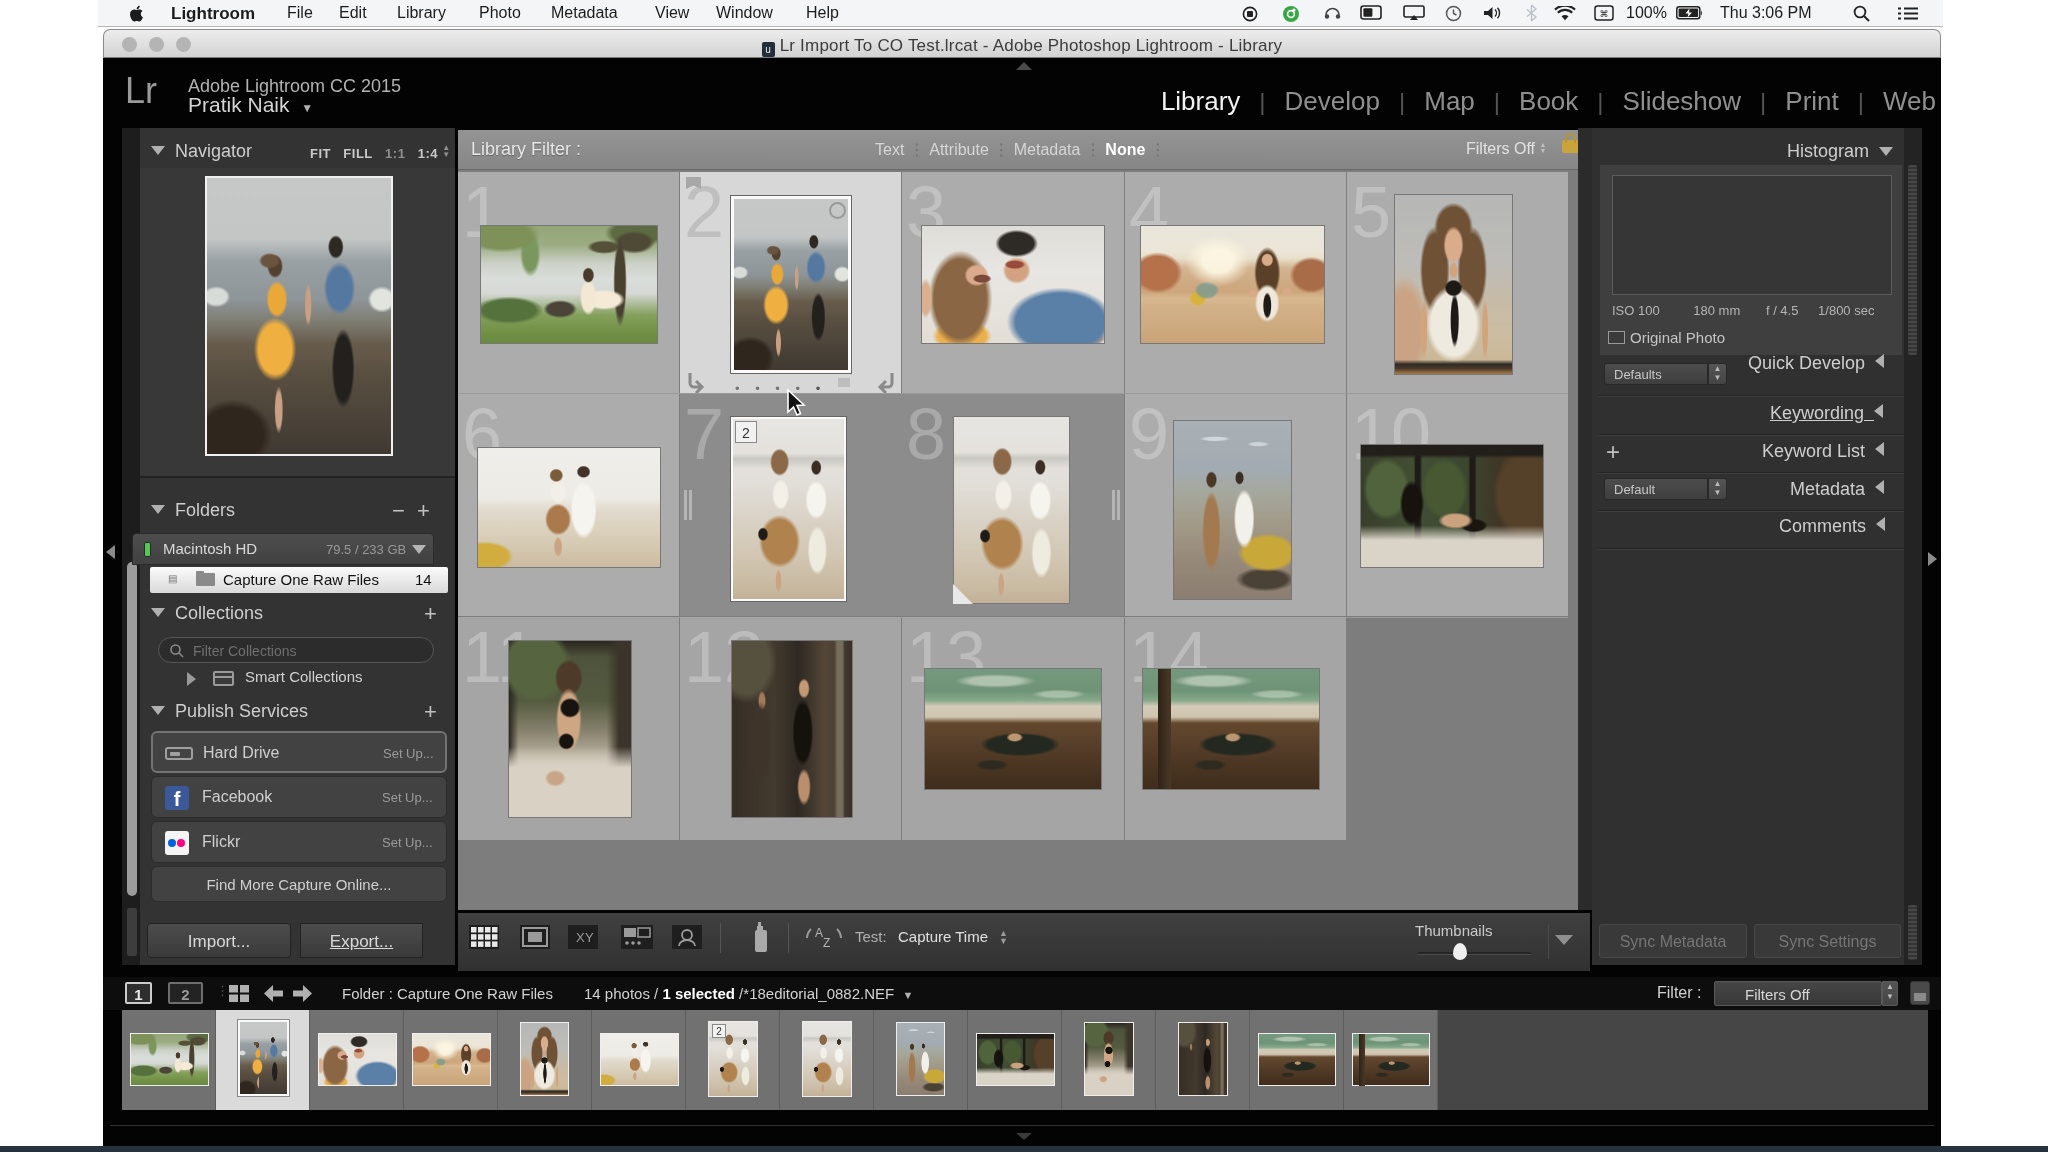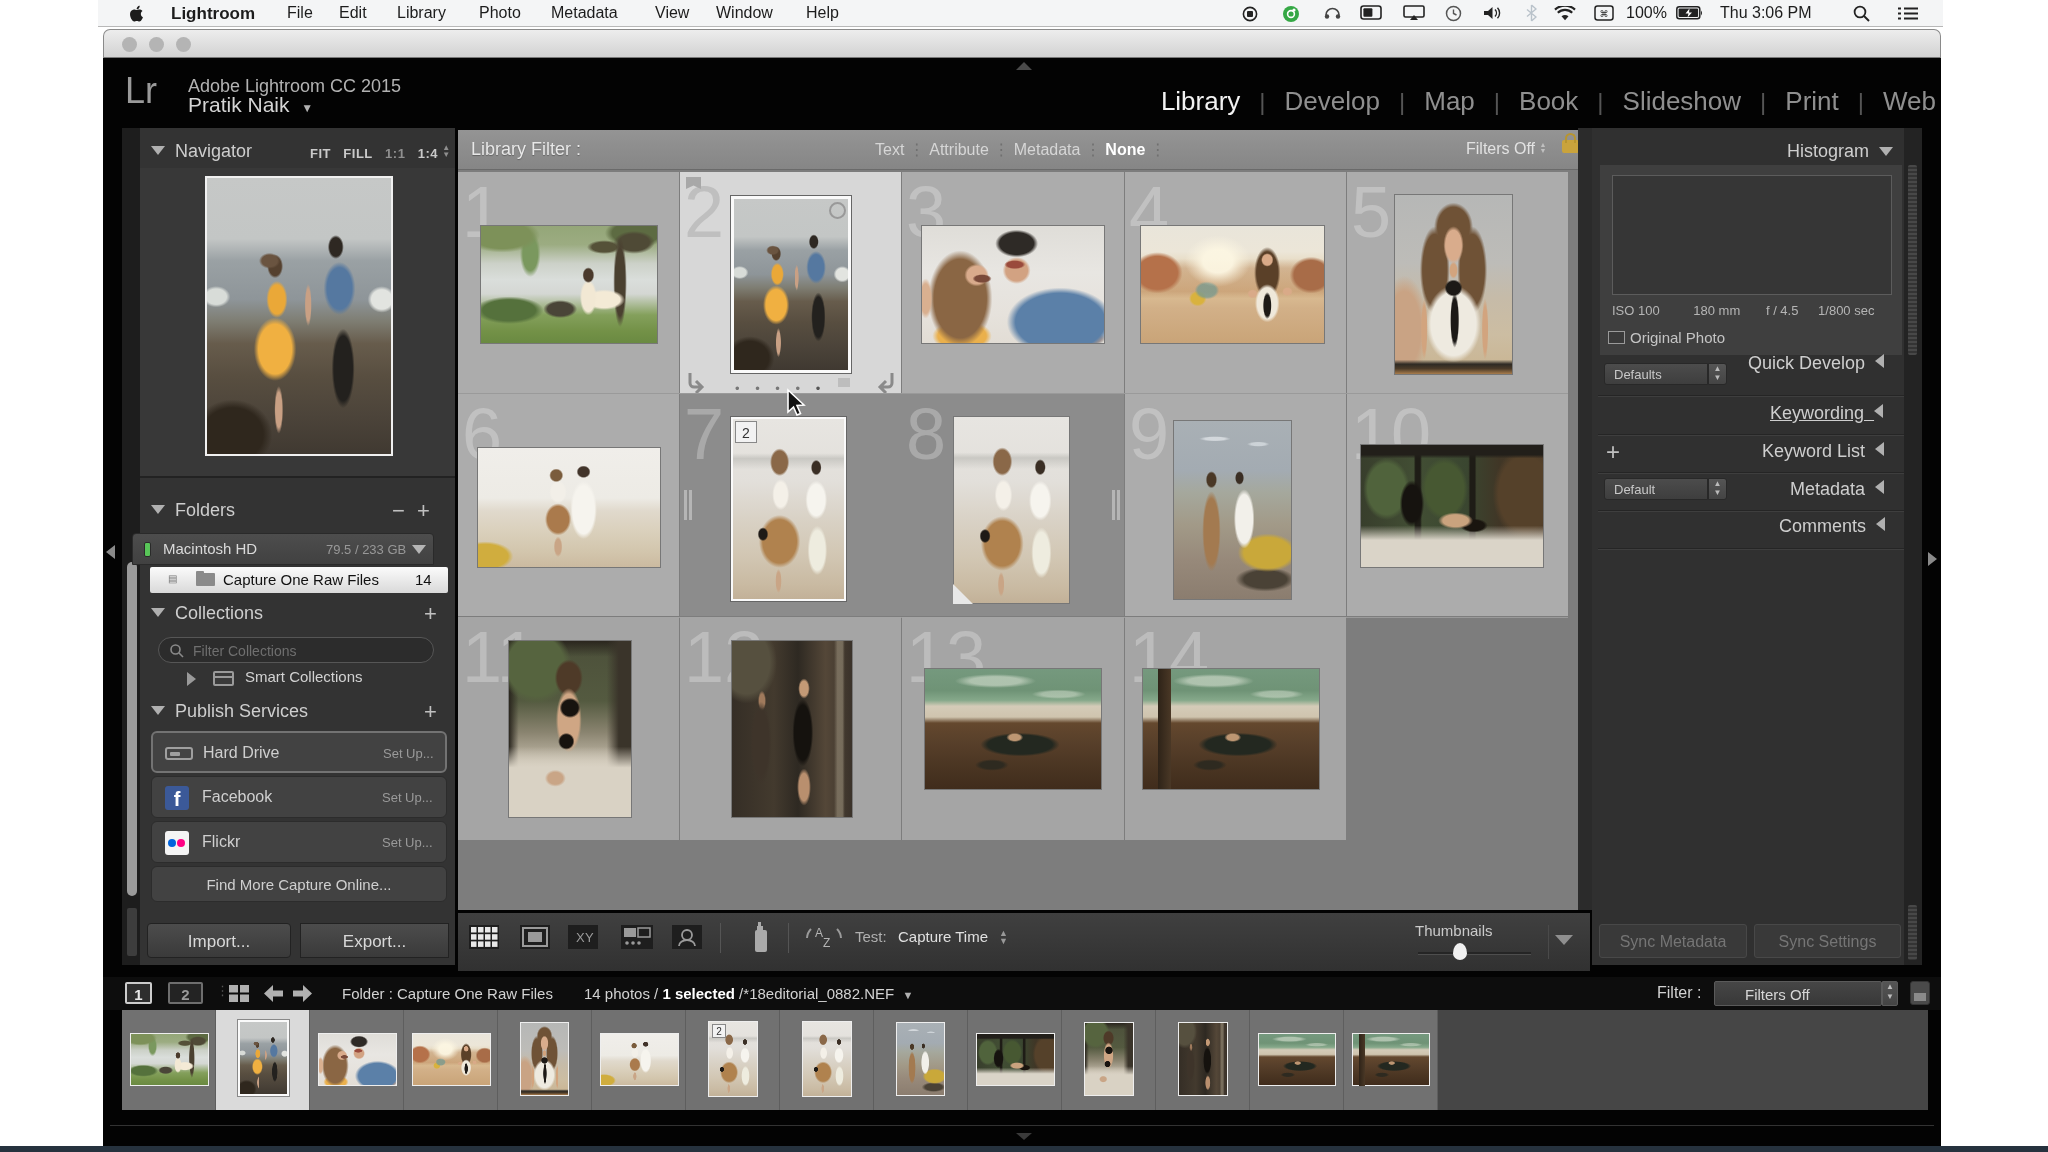--- a/index.html
+++ b/index.html
@@ -252,20 +252,21 @@
       <g stroke="#222" stroke-width="1.8">
         <path d="M6 1.5 H20 M6 6.5 H20 M6 11.5 H20"></path>
         <path d="M0 1.5 H3 M0 6.5 H3 M0 11.5 H3"></path>
       </g>
     </svg>
 </div>
 <div id="titlebar" class="ab">
  <div class="tl" style="left:18px"></div>
     <div class="tl" style="left:45px"></div>
     <div class="tl" style="left:72px"></div>
+ <div class="ab" id="titletext"><span style="display:inline-block;width:13px;height:15px;background:#232c38;border-radius:2px;color:#e8e8e8;font-size:10px;line-height:15px;vertical-align:-2px;">u</span> Lr Import To CO Test.lrcat - Adobe Photoshop Lightroom - Library</div>
 </div>
 <div id="winbody" class="ab"></div>
 <div class="ab" id="lrlogo">Lr</div>
 <div class="ab" id="appname">Adobe Lightroom CC 2015</div>
 <div class="ab" id="username">Pratik Naik &nbsp;<span style="font-size:12px;color:#b0b0b0">▼</span></div>
 <div class="ab" id="modules"><b>Library</b><span class="sep">|</span>Develop<span class="sep">|</span>Map<span class="sep">|</span>Book<span class="sep">|</span>Slideshow<span class="sep">|</span>Print<span class="sep">|</span>Web</div>
 <div class="ab" style="left:1016px;top:62px;width:0;height:0;border-left:8px solid transparent;border-right:8px solid transparent;border-bottom:8px solid #4a4a4a;"></div>
 <div class="ab" style="left:106px;top:545px;"><span class="tri-l" style="border-right-color:#8a8a8a"></span></div>
 <div class="ab" style="left:1928px;top:552px;"><span class="tri-r" style="border-left-color:#8a8a8a"></span></div>
 <div class="ab" style="left:1016px;top:1133px;width:0;height:0;border-left:8px solid transparent;border-right:8px solid transparent;border-top:7px solid #3a3a3a;"></div>
@@ -329,21 +330,21 @@
   <div class="ab" style="left:13px;top:9px;width:24px;height:24px;background:#f4f4f4;border-radius:3px;">
       <div style="position:absolute;left:3px;top:8px;width:8px;height:8px;border-radius:50%;background:#0063dc;"></div>
       <div style="position:absolute;left:12px;top:8px;width:8px;height:8px;border-radius:50%;background:#ff0084;"></div>
     </div>
   <div class="ab" style="left:50px;top:11px;color:#cfcfcf;font-size:16px;">Flickr</div>
   <div class="ab" style="left:230px;top:13px;color:#9a9a9a;font-size:13px;">Set Up...</div>
 </div>
 <div class="ab" style="left:151px;top:866px;width:296px;height:36px;background:#424242;border:1px solid #2c2c2c;border-radius:6px;text-align:center;line-height:36px;color:#cfcfcf;font-size:15px;">Find More Capture Online...</div>
 
 <div class="ab" style="left:147px;top:923px;width:144px;height:35px;background:linear-gradient(#4c4c4c,#3a3a3a);border:1px solid #222;border-radius:4px;text-align:center;line-height:35px;color:#d8d8d8;font-size:17px;">Import...</div>
-<div class="ab" style="left:300px;top:923px;width:149px;height:35px;background:linear-gradient(#4c4c4c,#3a3a3a);border:1px solid #222;border-radius:0;text-align:center;line-height:35px;color:#d8d8d8;font-size:17px;">Export...</div>
+<div class="ab" style="left:300px;top:923px;width:123px;height:35px;background:linear-gradient(#4c4c4c,#3a3a3a);border:1px solid #222;border-radius:0;text-align:center;line-height:35px;color:#d8d8d8;font-size:17px;text-decoration:underline;">Export...</div>
 
 <div class="panelR ab"></div>
 <div class="ab" style="left:1904px;top:128px;width:18px;height:837px;background:#232323;"></div>
 <div class="ab" style="left:1908px;top:165px;width:9px;height:190px;background:repeating-linear-gradient(#484848 0 2px,#343434 2px 4px);border-radius:2px;"></div>
 <div class="ab" style="left:1908px;top:905px;width:9px;height:55px;background:repeating-linear-gradient(#484848 0 2px,#343434 2px 4px);border-radius:2px;"></div>
 <div class="hdr" style="left:1787px;top:141px;">Histogram&nbsp;&nbsp;<span class="tri-d" style="vertical-align:1px"></span></div>
 <div class="ab" style="left:1600px;top:165px;width:302px;height:190px;background:#3f3f3f;">
   <div class="ab" style="left:12px;top:10px;width:280px;height:120px;background:#363636;border:1px solid #5c5c5c;"></div>
   <div class="ab" style="left:12px;top:138px;width:290px;color:#b5b5b5;font-size:13px;">ISO 100 <span style="margin-left:30px">180 mm</span> <span style="margin-left:22px">f / 4.5</span> <span style="margin-left:16px">1/800 sec</span></div>
   <div class="ab" style="left:8px;top:166px;width:17px;height:13px;border:1px solid #9a9a9a;background:#3a3a3a;"></div>

